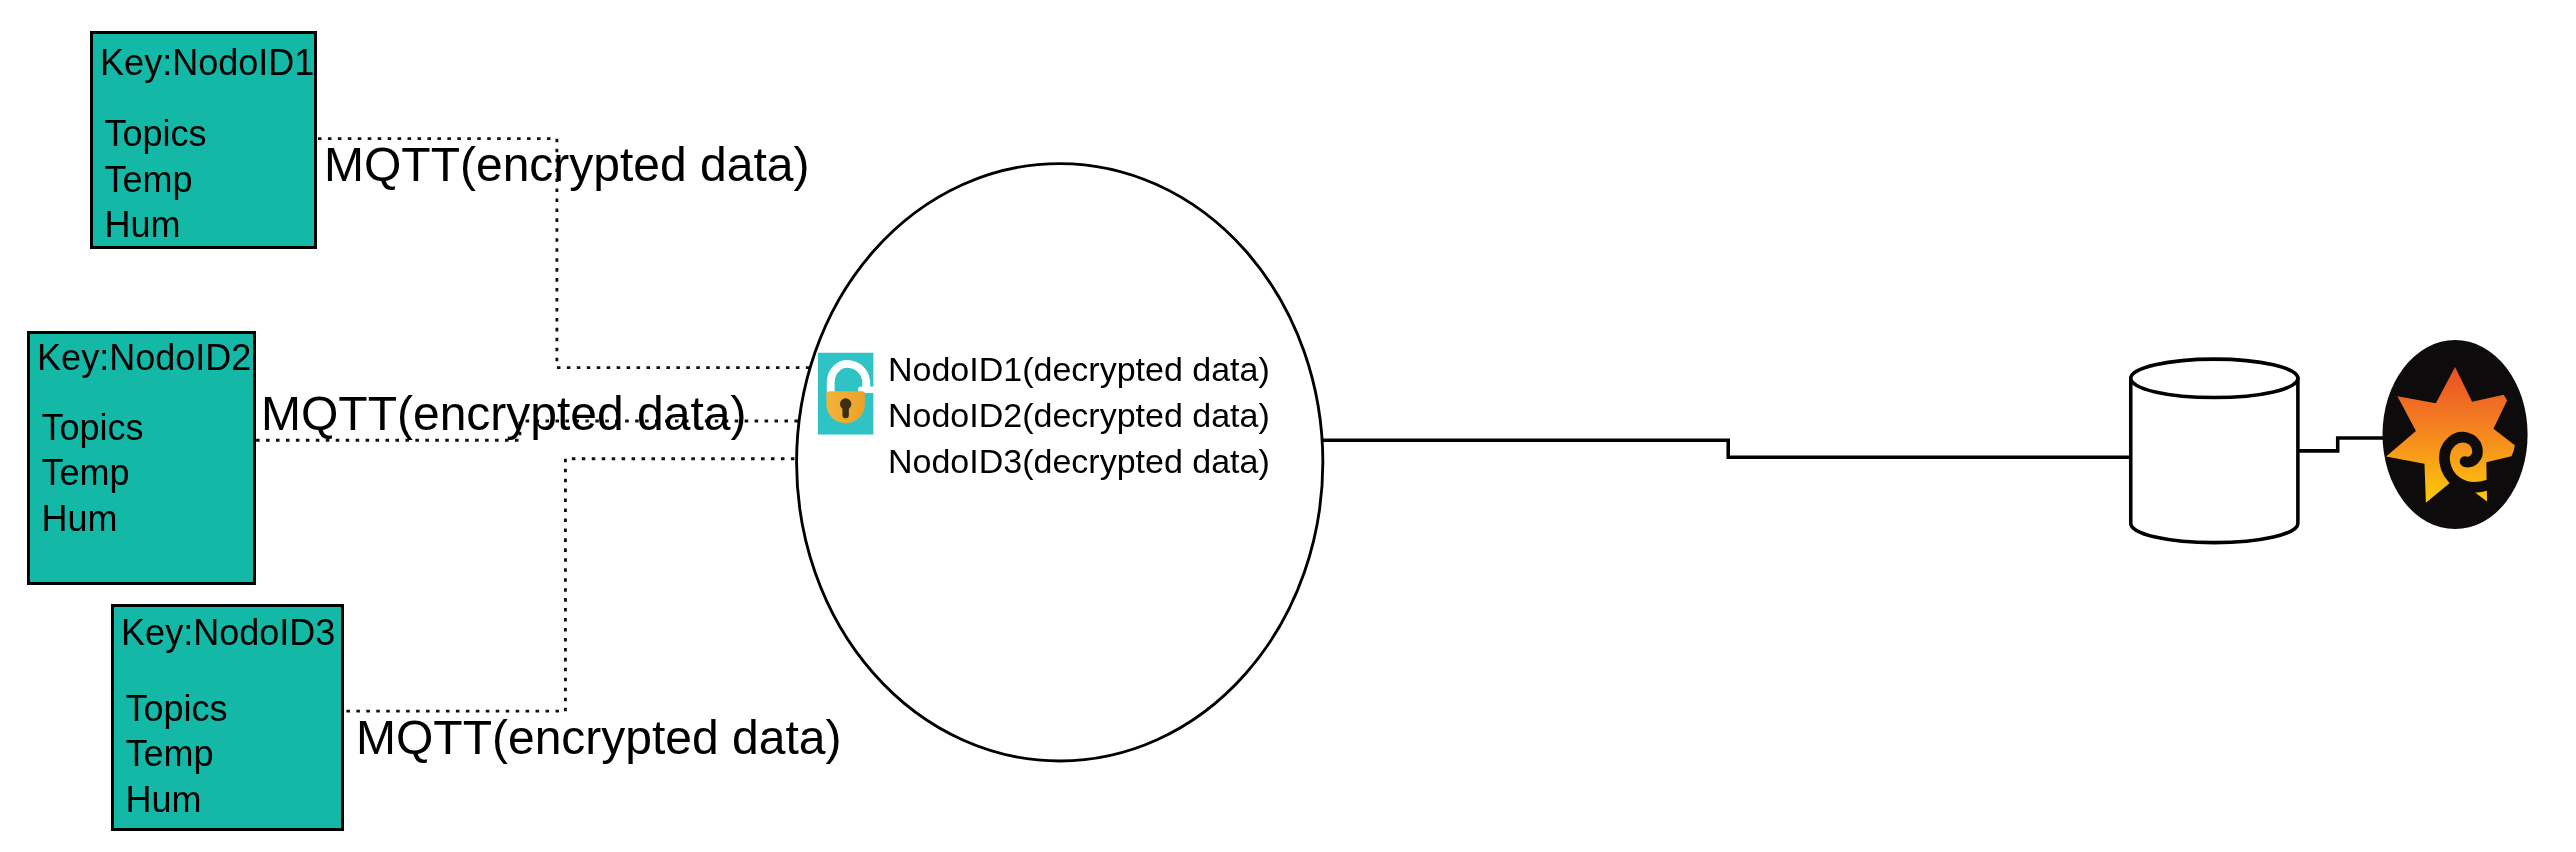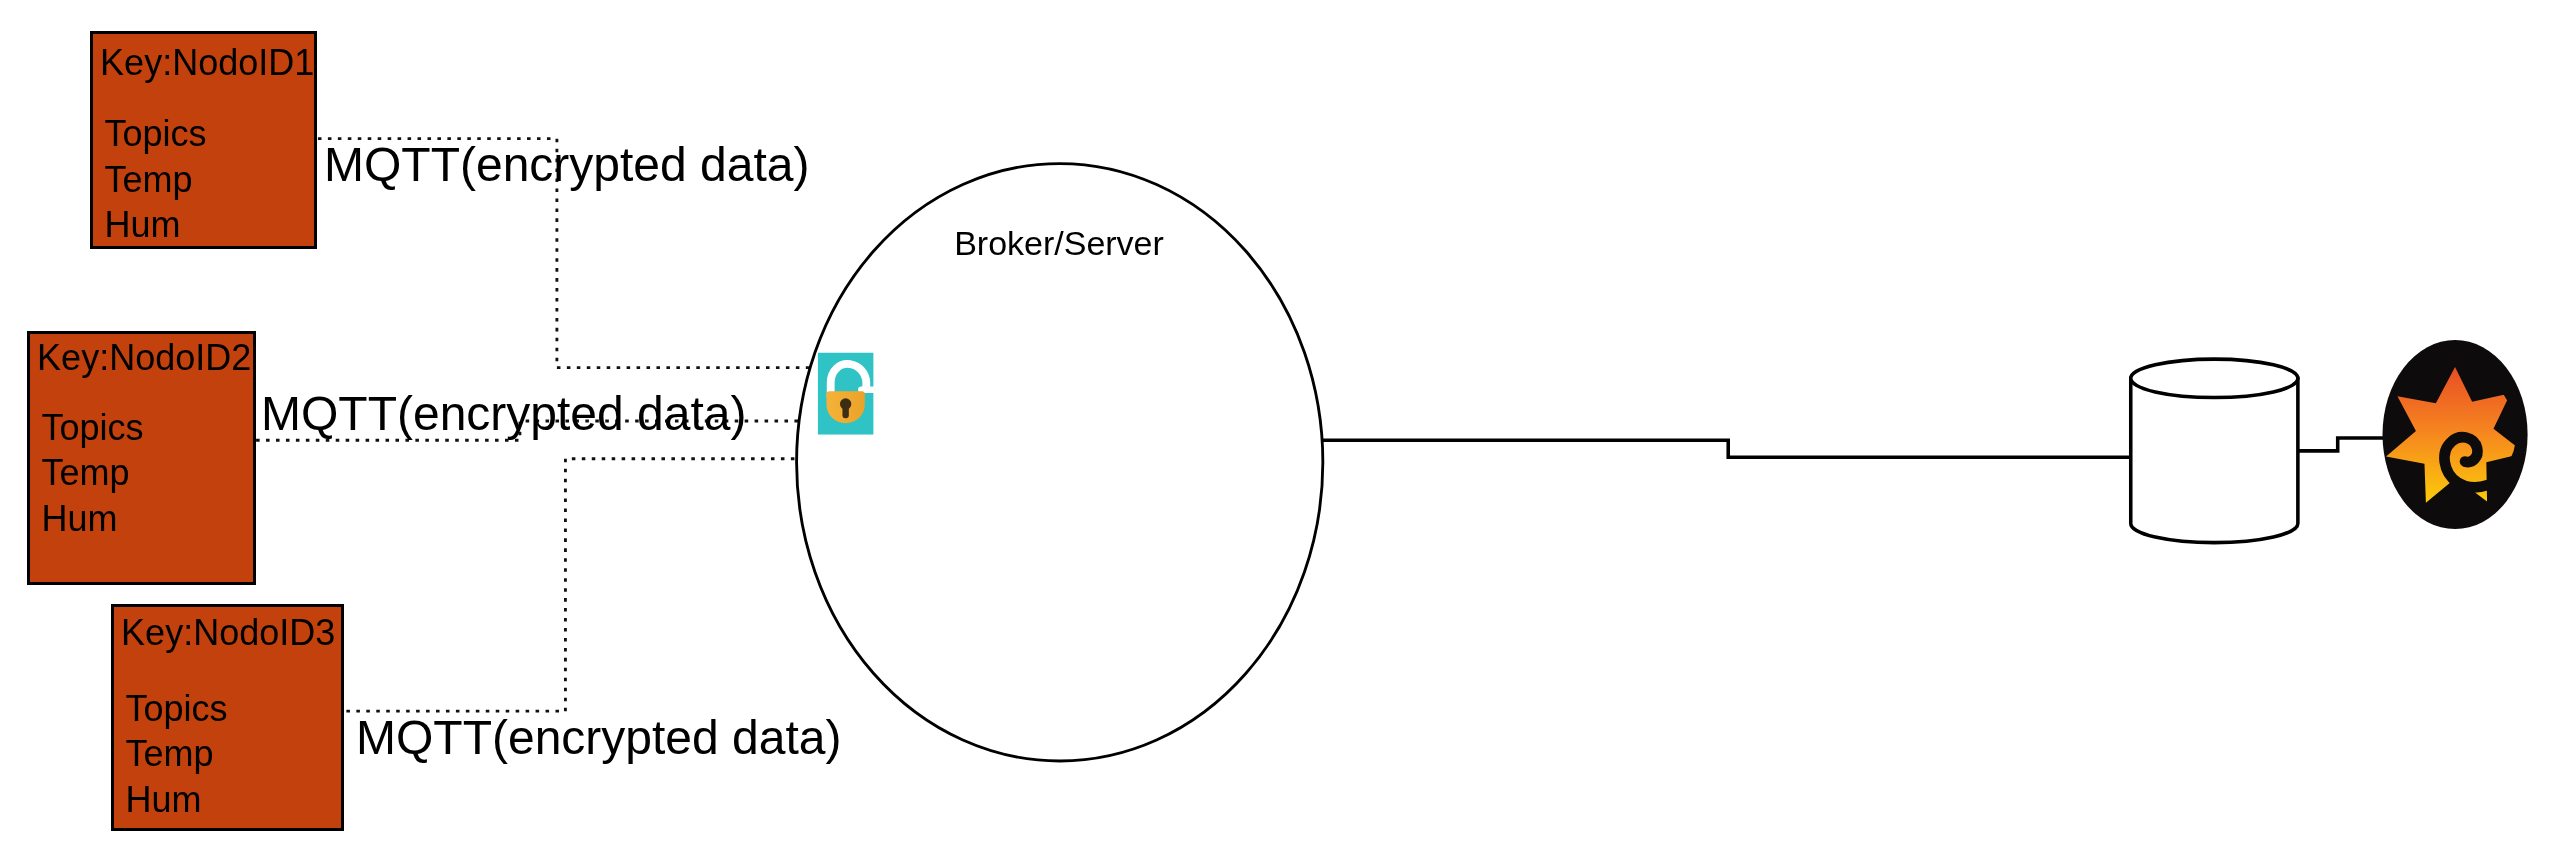--- a/index.html
+++ b/index.html
@@ -8,21 +8,21 @@
     width:2576px;height:852px;
     background:#ffffff;
     font-family:"Liberation Sans","DejaVu Sans",sans-serif;
     color:#000;
     overflow:hidden;
   }
   .layer{position:absolute;left:0;top:0;}
   .abs{position:absolute;white-space:nowrap;}
   .node-box{
     position:absolute;
-    background:#c2410c;
+    background:#14b8a6;
     border:3.6px solid #000000;
     box-sizing:border-box;
     z-index:2;
     padding-left:48px;
   }
   .node-title{font-size:36px;line-height:40px;padding-left:4.3px;}
   .node-row{font-size:36px;line-height:46px;padding-left:11.4px;margin-top:24px;}
   .edge-label{font-size:48px;line-height:41px;z-index:3;}
   .broker-title{font-size:34px;line-height:41px;z-index:3;}
   .broker-row{font-size:34px;line-height:46px;}
@@ -110,16 +110,20 @@
     <div class="node-title abs" style="left:2.8px;top:5.7px;">Key:NodoID3</div>
     <div class="node-row abs" style="left:0;top:55px;">Topics</div>
     <div class="node-row abs" style="left:0;top:100px;">Temp</div>
     <div class="node-row abs" style="left:0;top:146px;">Hum</div>
   </div>
 
   <div class="abs edge-label" style="left:324px;top:144px;">MQTT(encrypted data)</div>
   <div class="abs edge-label" style="left:261px;top:393px;">MQTT(encrypted data)</div>
   <div class="abs edge-label" style="left:356px;top:717px;">MQTT(encrypted data)</div>
 
-  <div class="abs broker-title" style="left:917px;top:223px;width:284px;text-align:center;">Broker/Server</div>
+  <div class="abs" style="left:888px;top:346px;">
+    <div class="broker-row">NodoID1(decrypted data)</div>
+    <div class="broker-row">NodoID2(decrypted data)</div>
+    <div class="broker-row">NodoID3(decrypted data)</div>
+  </div>
 
 </div>
 
 
 </body></html>

